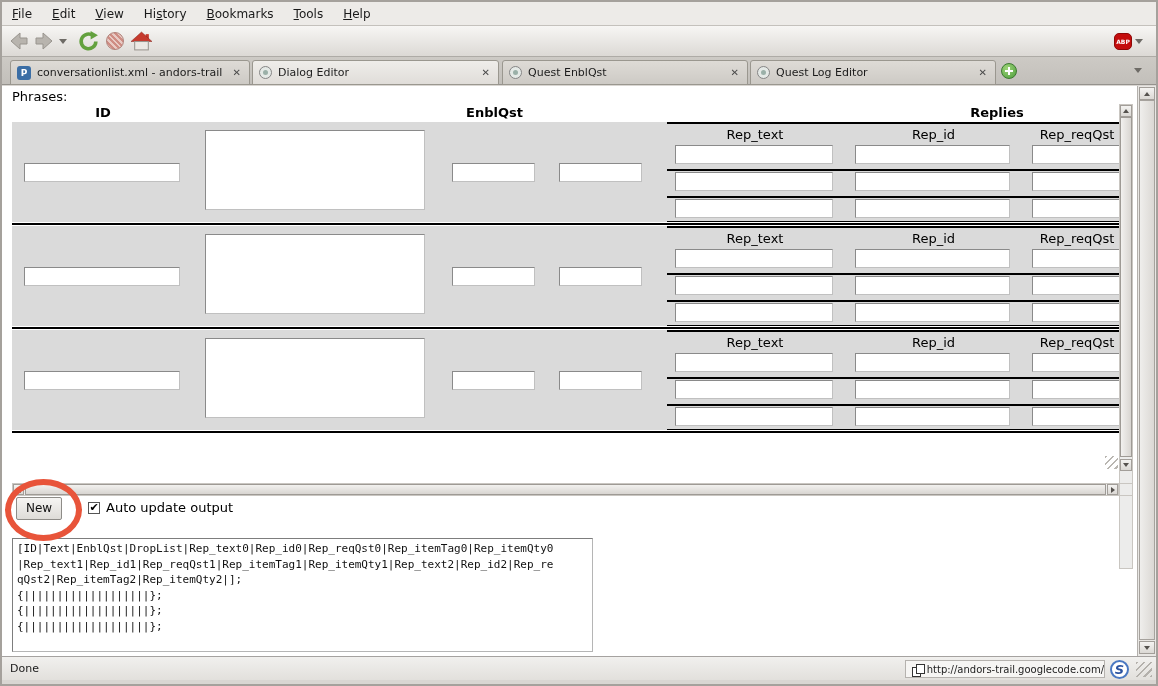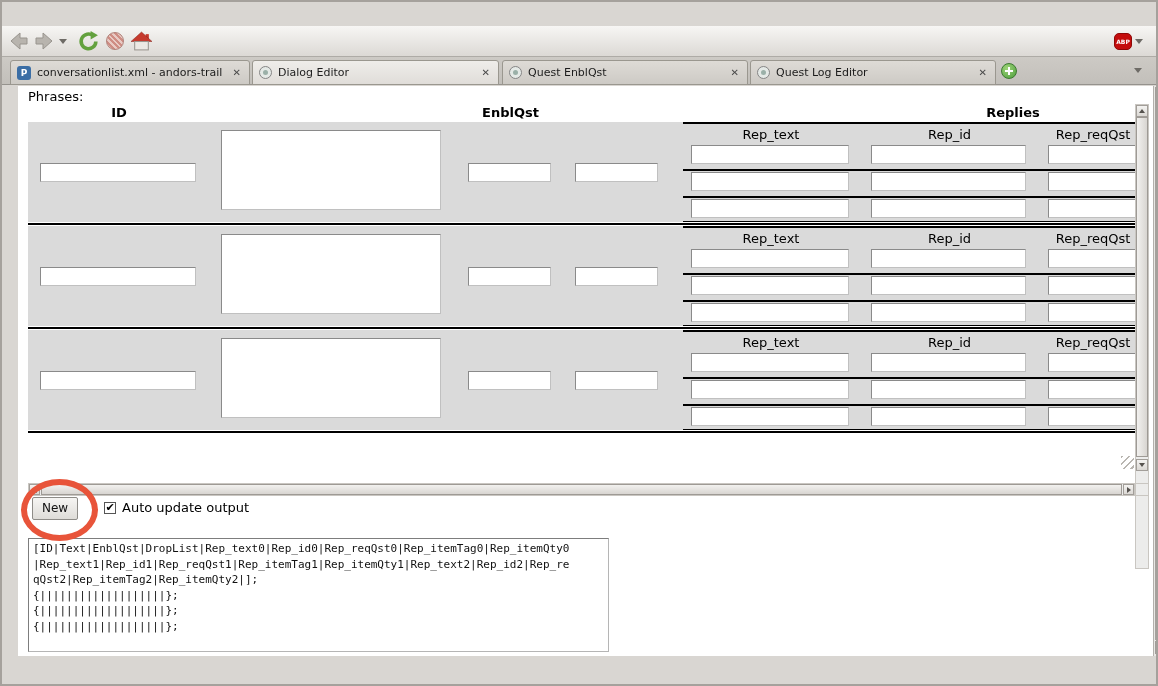--- a/index.html
+++ b/index.html
@@ -56,21 +56,21 @@
     background:#e4e9e6; display:flex; align-items:center; justify-content:center; }
   .favicon-default i { width:5px; height:5px; border-radius:50%; background:#9ab0a8; }
   .favicon-blue { width:14px; height:14px; border-radius:3px; background:#3b6ea5; color:#fff;
     font-size:9px; font-weight:bold; display:flex; align-items:center; justify-content:center; }
   #newtab-button { position:absolute; left:999px; top:6px; width:16px; height:16px; border-radius:50%;
     background:radial-gradient(circle at 35% 30%, #9ed478, #4e9e3d); border:1px solid #3d7a30; }
   #newtab-button::before { content:""; position:absolute; left:3px; top:6px; width:8px; height:2px; background:#fff; }
   #newtab-button::after  { content:""; position:absolute; left:6px; top:3px; width:2px; height:8px; background:#fff; }
   #alltabs-dd { position:absolute; left:1132px; top:11px; }
   
-  #content { position:absolute; top:86px; left:18px; right:2px; height:570px; background:#fff; overflow:hidden; }
+  #content { position:absolute; top:86px; left:2px; right:2px; height:570px; background:#fff; overflow:hidden; }
   #phrases-label { position:absolute; left:10px; top:3px; font-size:13px; color:#000; }
   .col-head { position:absolute; top:19px; font-size:13px; font-weight:bold; text-align:center; color:#000; }
   #phrase-blocks { position:absolute; left:10px; top:36px; }
   .phrase-block { position:relative; width:1107px; height:100px; background:#dadada; margin-bottom:4px; }
   .phrase-block::after { content:""; position:absolute; left:0; right:0; bottom:-3px; height:2px; background:#000; }
   .in { position:absolute; height:19px; background:#fff; border:1px solid #8a8a8a;
     border-bottom-color:#c0c0c0; border-right-color:#c0c0c0; font-size:12px; padding:0 3px; outline:none; }
   .id-in { left:12px; top:41px; width:156px; }
   .text-area { position:absolute; left:193px; top:8px; width:220px; height:80px; background:#fff;
     border:1px solid #8a8a8a; border-bottom-color:#c0c0c0; border-right-color:#c0c0c0; resize:none; outline:none; font-size:12px; }
@@ -134,20 +134,29 @@
     background:#fff; border:2px solid #4a78c2; color:#2a52a0; font-weight:bold; font-style:italic;
     font-size:13px; text-align:center; line-height:15px; }
   #resize-grip { position:absolute; right:4px; top:5px; width:16px; height:15px;
     background:repeating-linear-gradient(135deg,#b4b1ac 0 2px,transparent 2px 5px); }
 </style>
 </head>
 <body>
 
 <div id="window">
 
+  <div id="menubar">
+    <span class="menu-item"><u>F</u>ile</span>
+    <span class="menu-item"><u>E</u>dit</span>
+    <span class="menu-item"><u>V</u>iew</span>
+    <span class="menu-item">Hi<u>s</u>tory</span>
+    <span class="menu-item"><u>B</u>ookmarks</span>
+    <span class="menu-item"><u>T</u>ools</span>
+    <span class="menu-item"><u>H</u>elp</span>
+  </div>
 
   <div id="toolbar">
     <svg class="tb nav-arrow" style="left:6px" viewBox="0 0 22 22">
         <path d="M12 3 L3 11 L12 19 L12 14 L19 14 L19 8 L12 8 Z" fill="#b8b4ae" stroke="#98948e"></path>
       </svg>
     <svg class="tb nav-arrow" style="left:31px" viewBox="0 0 22 22">
         <path d="M10 3 L19 11 L10 19 L10 14 L3 14 L3 8 L10 8 Z" fill="#b8b4ae" stroke="#98948e"></path>
       </svg>
     <div class="tb dd-tri" style="left:57px; top:13px"></div>
     <svg class="tb" style="left:76px; top:5px" width="21" height="21" viewBox="0 0 20 20">
@@ -316,14 +325,23 @@
       <div class="sb-btn" style="left:1px; top:1px; width:16px; height:13px;">
           <div class="tri-up"></div>
         </div>
       <div id="browser-vthumb"></div>
       <div class="sb-btn" style="left:1px; top:555px; width:16px; height:13px;">
           <div class="tri-down"></div>
         </div>
     </div>
   </div>
 
+  <div id="statusbar">
+    <span id="status-text">Done</span>
+    <div id="status-link-box">
+      <div id="popup-icon"></div>
+      <span id="status-link">http://andors-trail.googlecode.com/</span>
+    </div>
+    <div id="noscript-badge">S</div>
+    <div id="resize-grip"></div>
+  </div>
 
 </div>
 
 </body></html>

